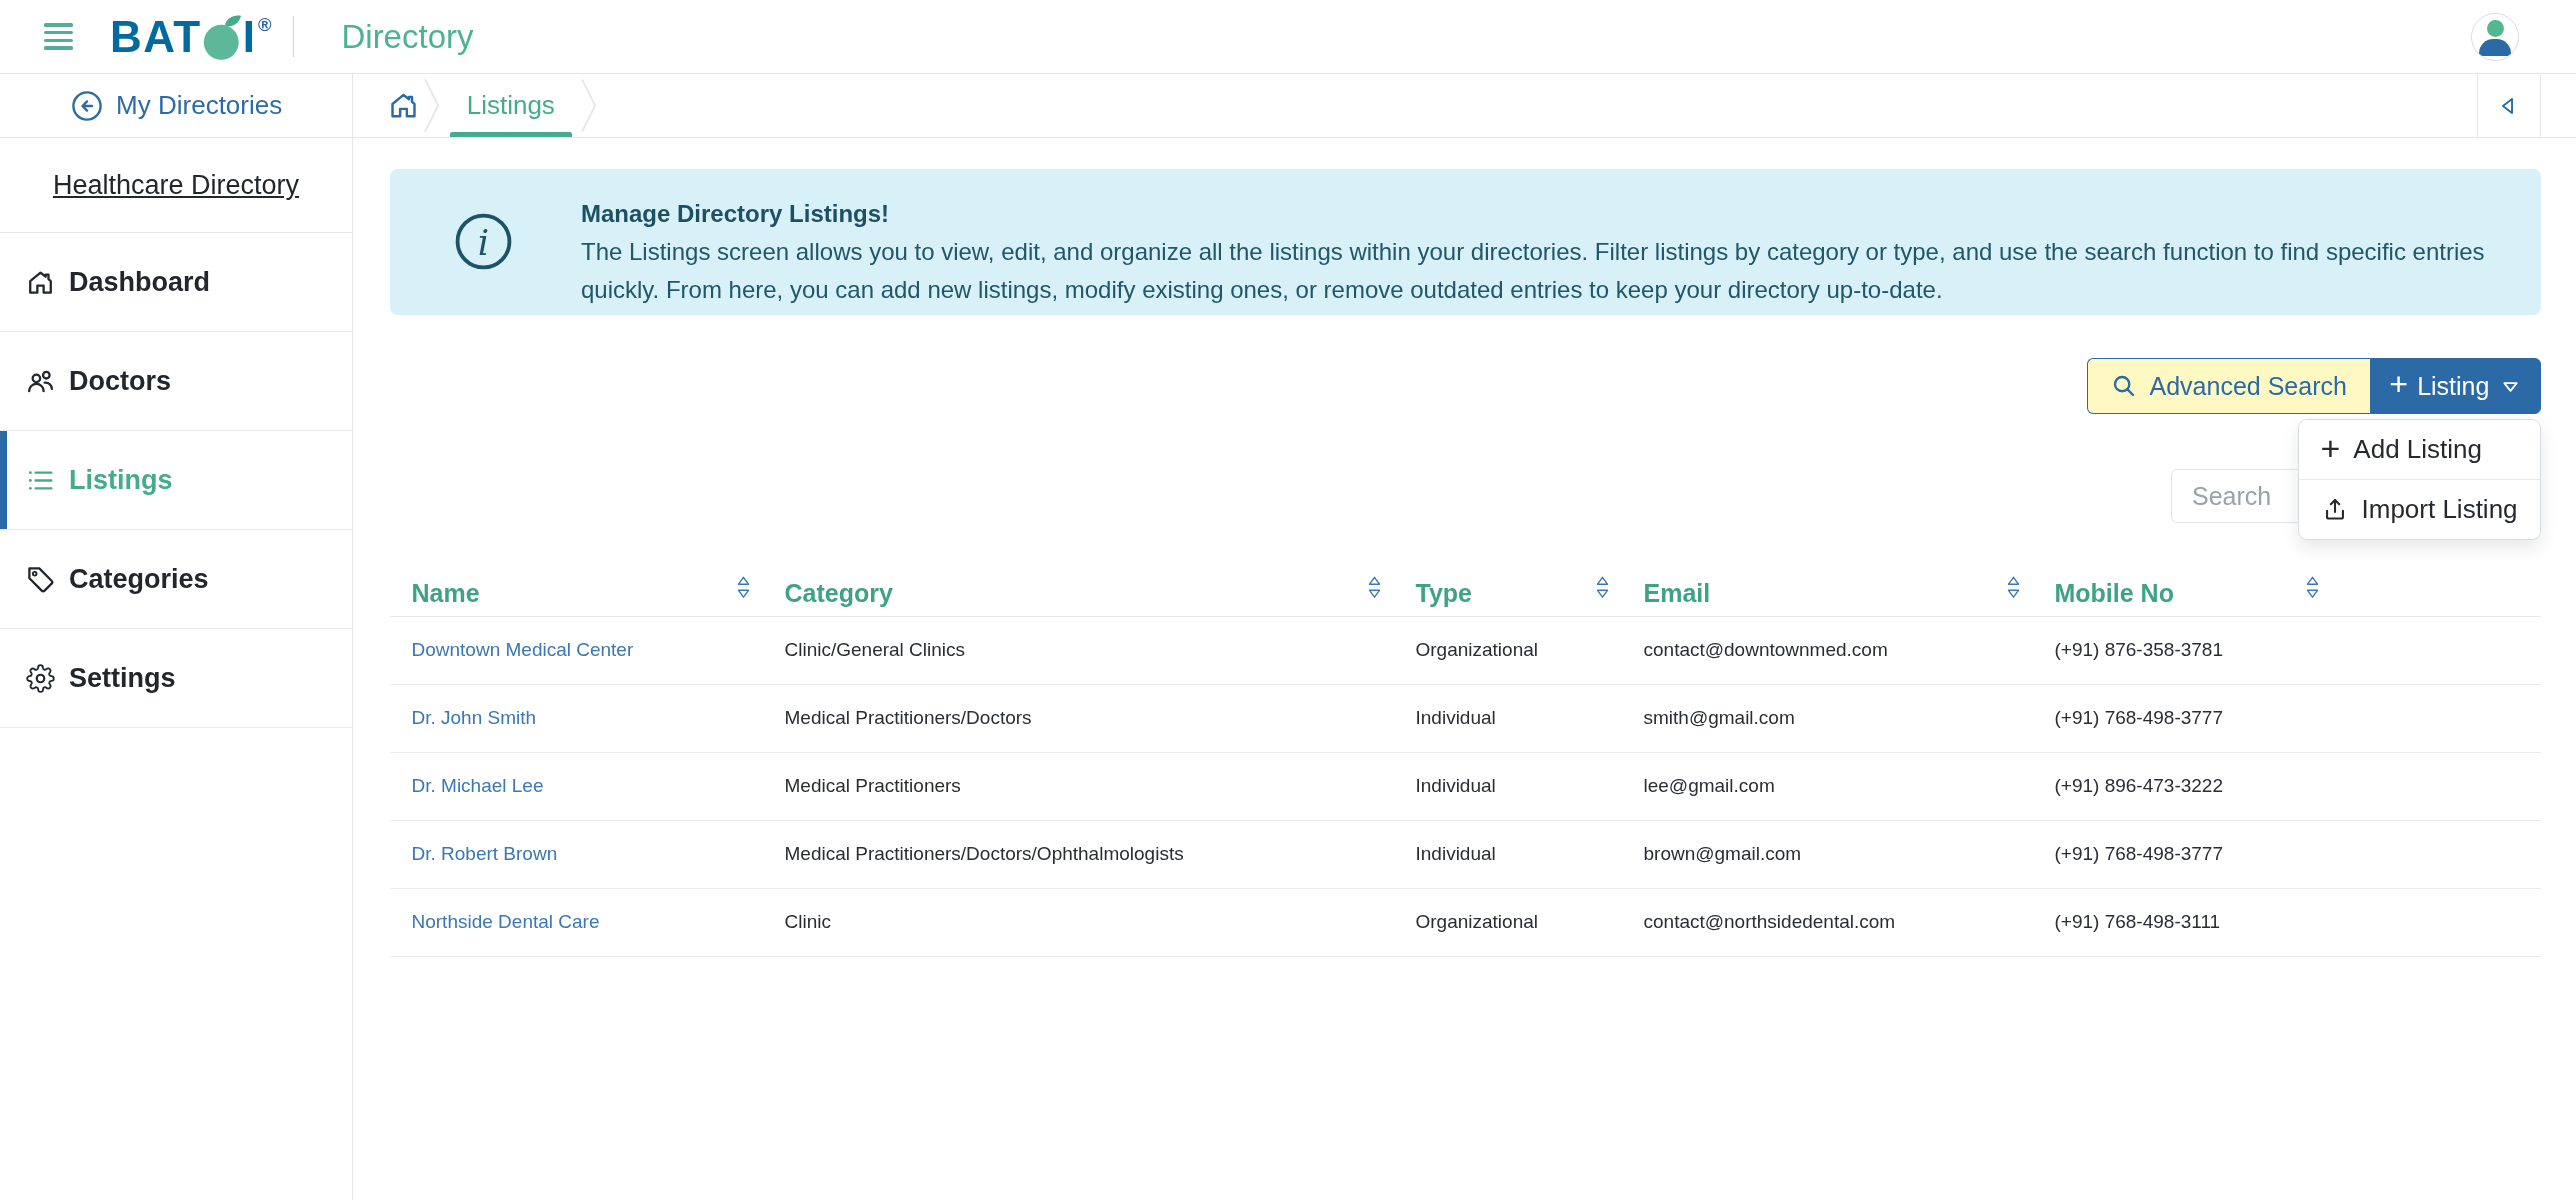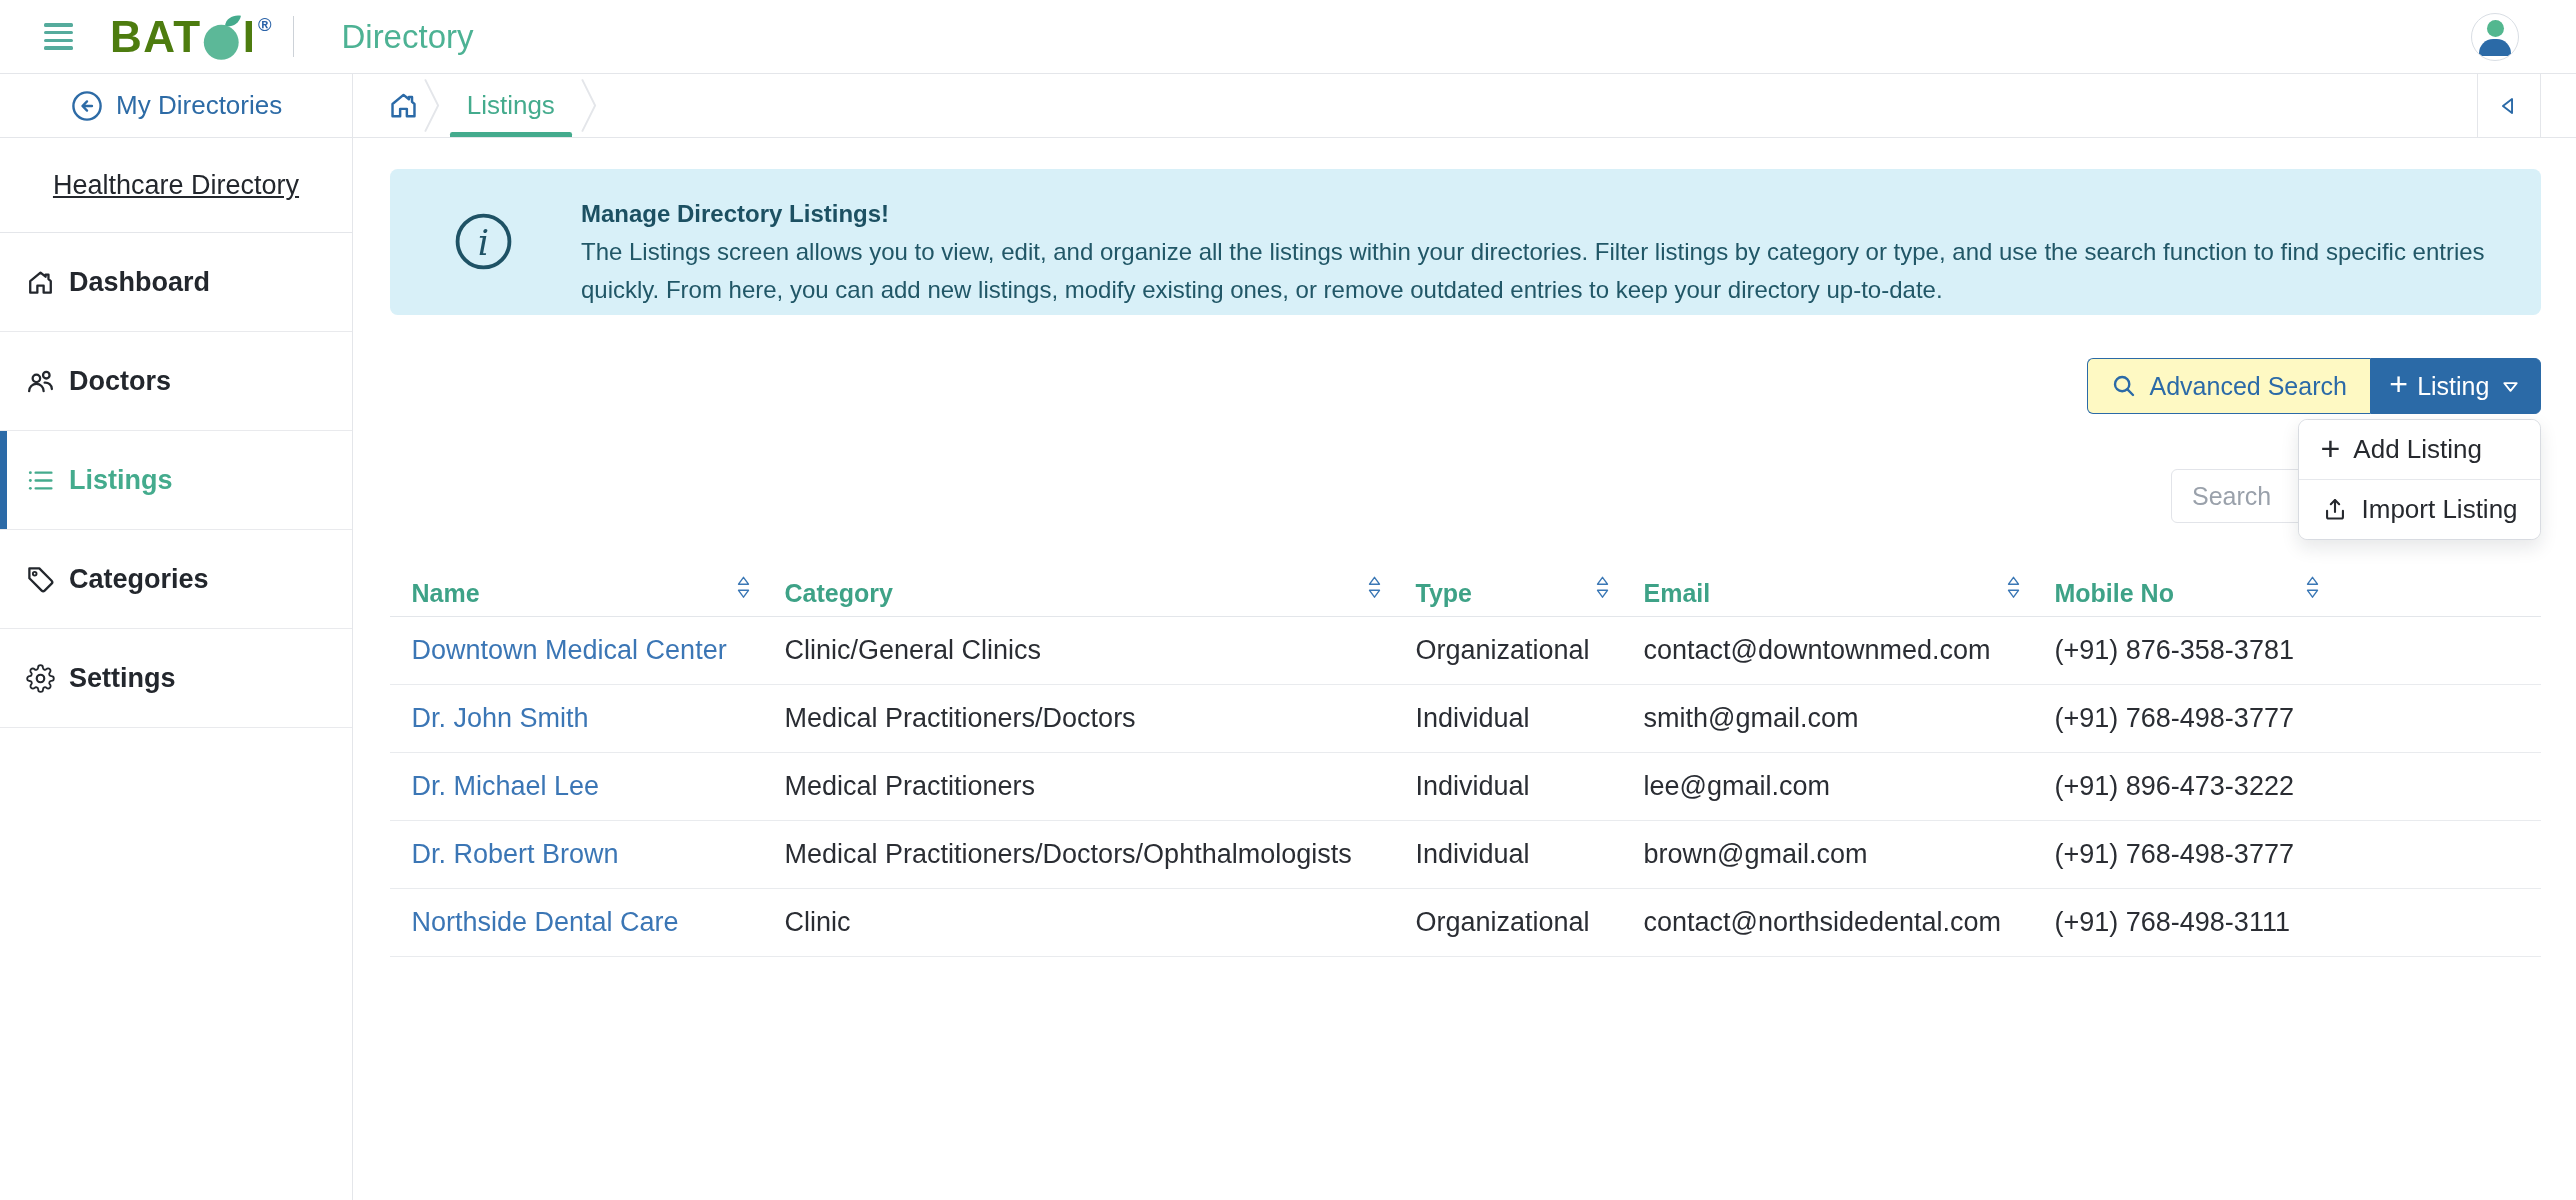--- a/index.html
+++ b/index.html
@@ -4,21 +4,21 @@
 <style>
   * { box-sizing: border-box; }
   html,body { margin:0; padding:0; width:2576px; height:1201px; overflow:hidden;
               font-family:"Liberation Sans", sans-serif; background:#fff; color:#26292e; }
 
   
   .topbar { height:74px; border-bottom:0.8px solid #e4e6ea; display:flex; align-items:center; }
   .hamburger { margin-left:44px; width:29px; cursor:pointer; }
   .hamburger span { display:block; height:3.1px; background:#55ab9c; border-radius:1.5px; margin:4.6px 0; }
   .logo { margin-left:37px; display:flex; align-items:flex-start; }
-  .logo-letters { font-size:44px; font-weight:700; letter-spacing:1.5px; color:#4d7c0f; line-height:48px; }
+  .logo-letters { font-size:44px; font-weight:700; letter-spacing:1.5px; color:#0369a1; line-height:48px; }
   .logo-apple { margin:0 -1.5px; position:relative; top:0.8px; }
   .logo-reg { font-size:18.4px; font-weight:700; color:#2b63a8; margin-top:1.5px; margin-left:1.5px; }
   .topbar-divider { width:1.5px; height:41px; background:#cdd2d8; margin:0 23px 0 21.5px; }
   .app-title { font-size:33px; color:#4db294;margin-left:24px; }
   .avatar { margin-left:auto; margin-right:57px; width:48px; height:48px; border-radius:50%;
             border:1.5px solid #d9dee4; overflow:hidden; background:#fff; cursor:pointer; }
   .avatar .head { width:17px; height:17px; border-radius:50%; background:#53b78f; margin:6.1px auto 2.3px; }
   .avatar .shoulders { width:32px; height:17px; background:#2b6aa7; border-radius:16px 16px 3.1px 3.1px; margin:0 auto; }
 
   
@@ -83,21 +83,21 @@
   .dd-divider { height:0.8px; background:#e6e8ec; }
 
   
   table.listings { margin-top:35px; width:2151px; border-collapse:collapse; table-layout:fixed; }
   th { height:58px; border-bottom:0.8px solid #e3e6ea; padding:0; text-align:left; }
   .th-inner { display:flex; align-items:center; justify-content:space-between;
               padding:0 10.7px 0 21.5px; }
   .th-inner.last { padding-right:220px; }
   .th-label { font-size:25px; font-weight:700; color:#3ea287;margin-top:14px; }
   .sort-icon { cursor:pointer; display:flex; }
-  td { height:68px; border-bottom:0.8px solid #e9ebee; padding:0 7.7px 0 21.5px; font-size:27px;
+  td { height:68px; border-bottom:0.8px solid #e9ebee; padding:0 7.7px 0 21.5px; font-size:19px;
        color:#2a2d33; white-space:nowrap; overflow:hidden; }
   td a { color:#3b76b5; text-decoration:none; cursor:pointer; }
 
   svg { display:block; }
 </style>
 </head>
 <body>
 
 <div class="topbar">
   <div class="hamburger">

